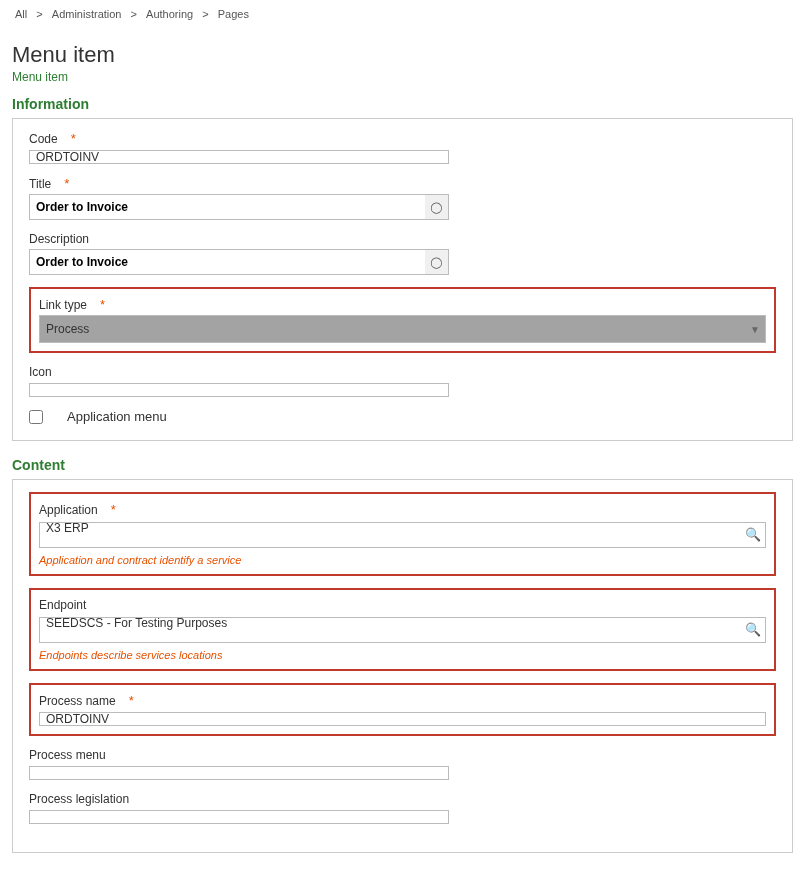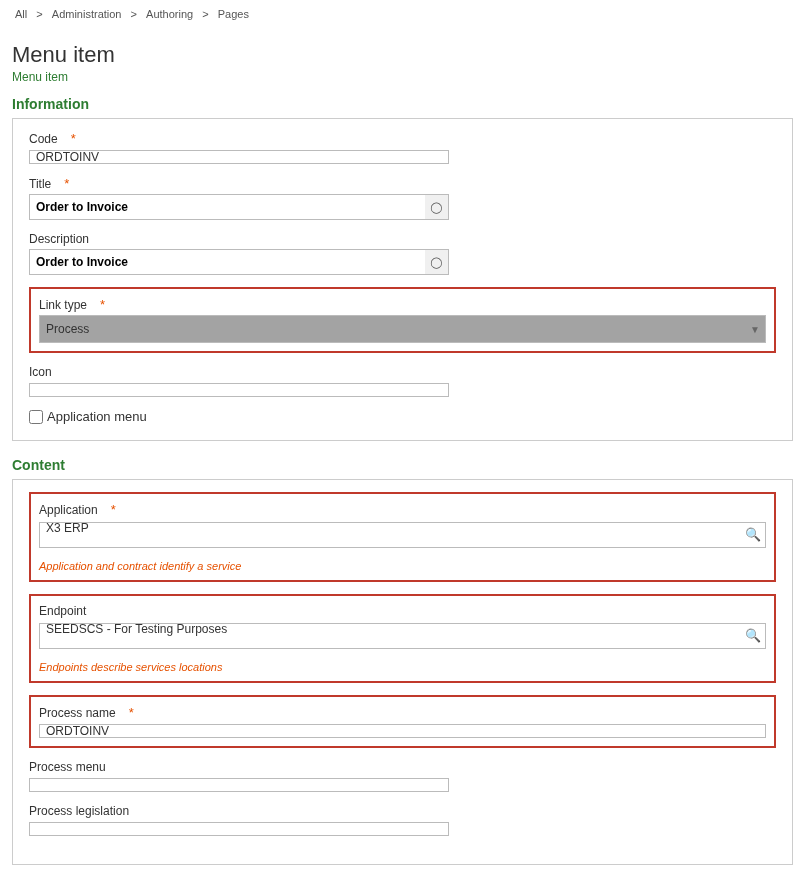--- a/index.html
+++ b/index.html
@@ -119,33 +119,33 @@
     .highlighted-field .field-input {
       width: 100%;
     }
     .highlighted-field .field-select-wrapper select,
     .highlighted-field .field-input-with-icon input {
       width: 100%;
     }
     .checkbox-group {
       display: flex;
       align-items: center;
-      gap: 4px;
+      gap: 24px;
       margin-top: 8px;
     }
     .checkbox-group input[type="checkbox"] {
       width: 14px;
       height: 14px;
       cursor: pointer;
     }
     .field-hint {
       font-size: 11px;
       color: #e65100;
       font-style: italic;
-      margin-top: 12px;
+      margin-top: 6px;
     }
     .icon-field-wrapper {
       position: relative;
       width: 420px;
     }
     .icon-field-wrapper input {
       width: 100%;
       height: 26px;
       border: 1px solid #bbb;
       padding: 2px 28px 2px 6px;

